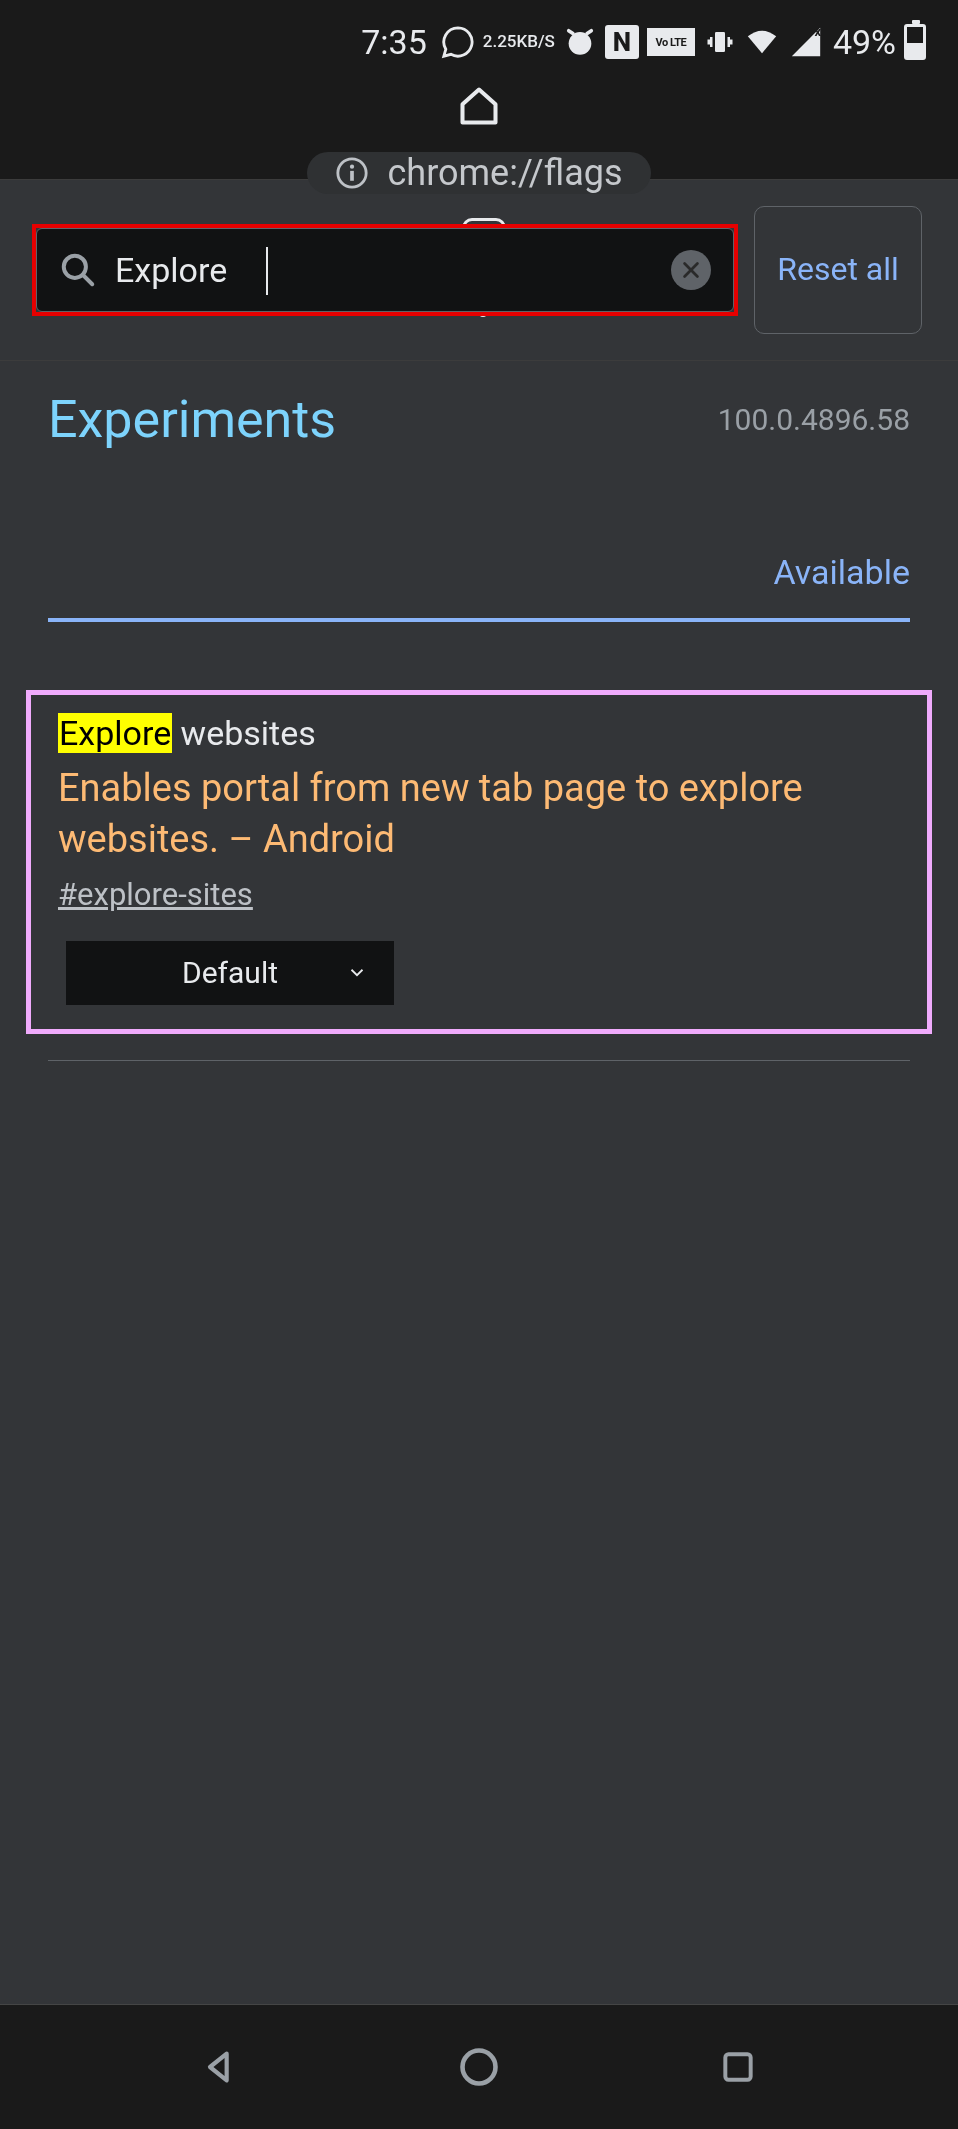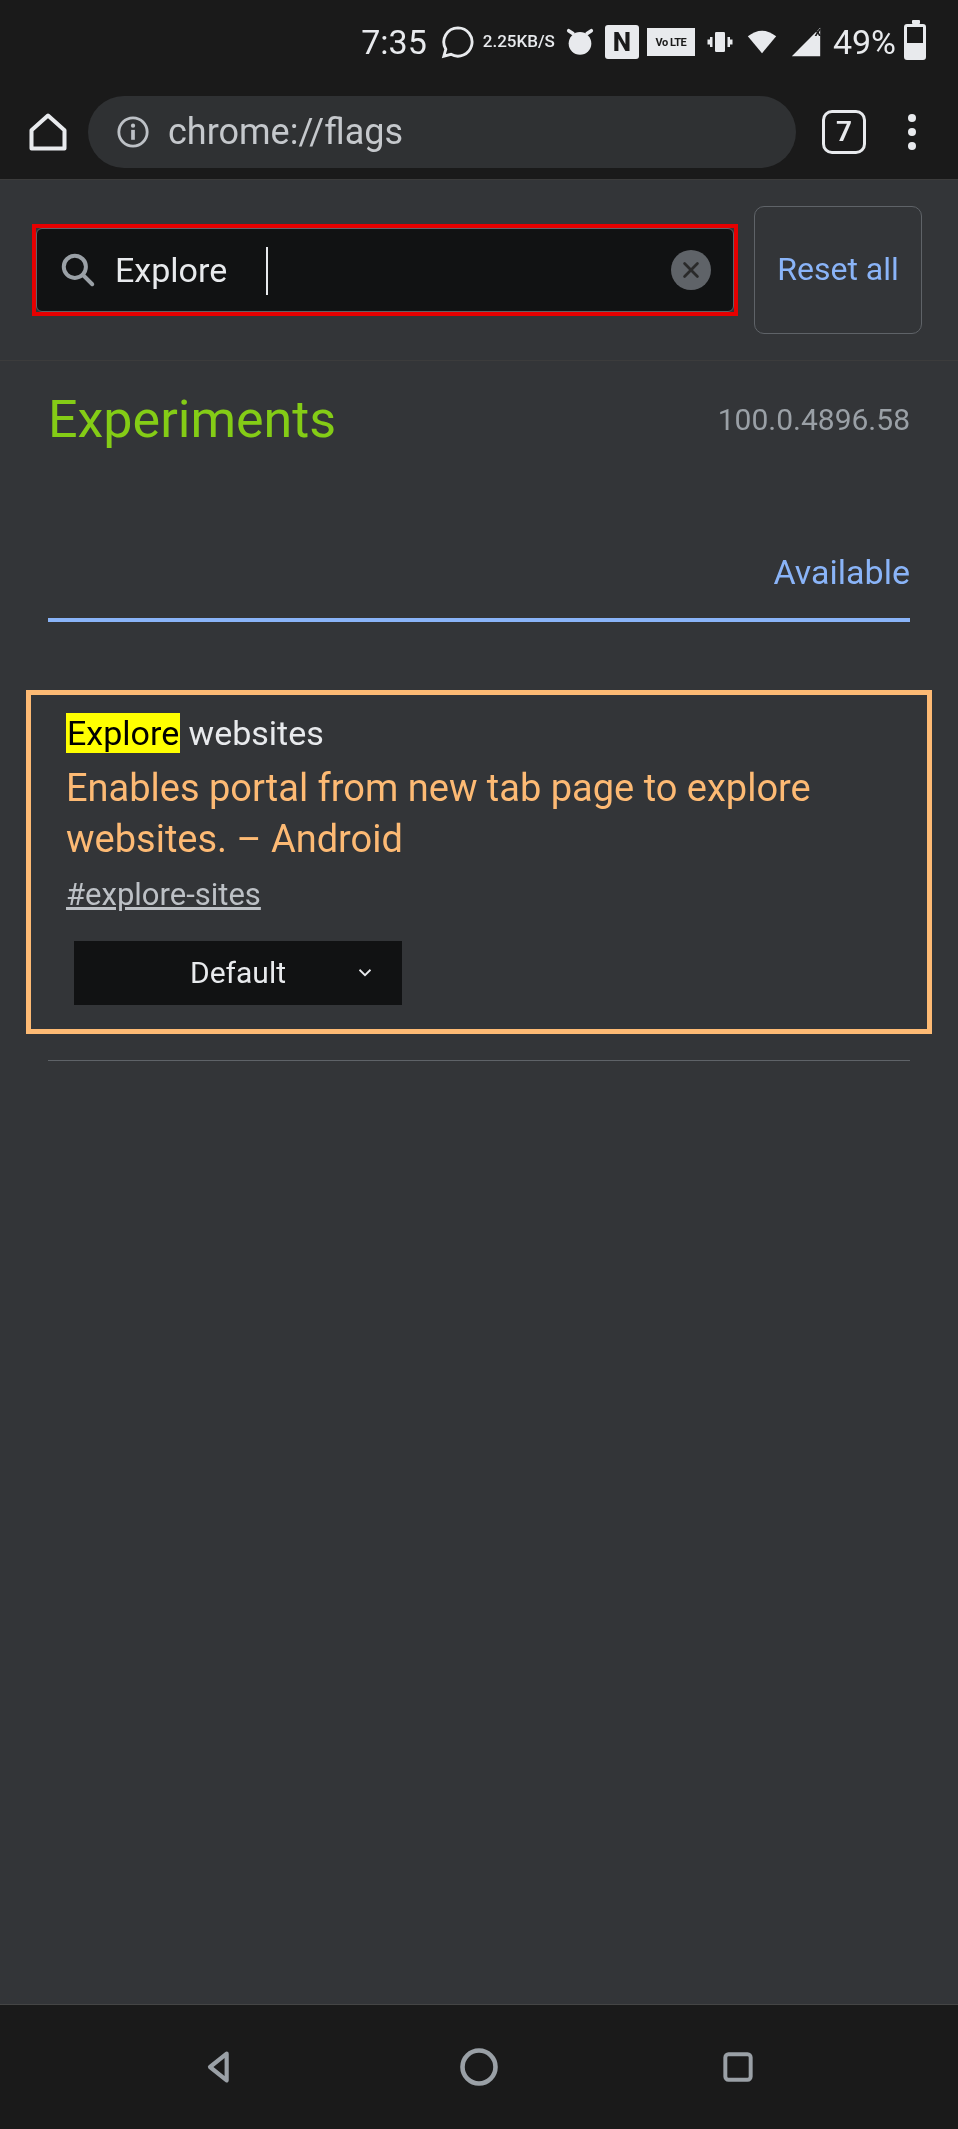--- a/index.html
+++ b/index.html
@@ -67,22 +67,23 @@
     .battery-icon::before { content:''; position:absolute; top:-7px; left:5px; width:8px; height:4px; background:#e8eaed; border-radius:1px; }
     .battery-fill { position:absolute; bottom:0; left:0; right:0; height:48%; background:#e8eaed; }
 
     
     .browser-bar {
       height: 96px;
       background: #1a1a1a;
       display:flex;
       align-items:center;
       padding:0 24px;
-      gap:16px;
+      gap:24px;
       border-bottom:1px solid #3c3c3c;
+      flex-direction:column;
     }
     .home-btn { width:48px; height:48px; display:flex; align-items:center; justify-content:center; }
     .omnibox {
       flex:1;
       height:72px;
       background:#2f3133;
       border-radius:36px;
       display:flex;
       align-items:center;
       padding:0 28px;
@@ -175,21 +176,21 @@
       justify-content:center;
     }
 
     
     .title-row {
       padding:28px 48px 0 48px;
       display:flex;
       align-items:center;
       justify-content:space-between;
     }
-    .title-row h1 { font-size:52px; font-weight:400; color:#84cc16; }
+    .title-row h1 { font-size:52px; font-weight:400; color:#7dd3fc; }
     .version { color:#9aa0a6; font-size:30px; }
 
     
     .tabs {
       margin:76px 48px 0 48px;
       display:flex;
       border-bottom:1px solid #5f6368;
     }
     .tab {
       flex:1;
@@ -200,21 +201,21 @@
       cursor:pointer;
     }
     .tab.active {
       color:#8ab4f8;
       border-bottom:4px solid #8ab4f8;
       margin-bottom:-1px;
     }
 
     
     .results { padding:68px 26px 0 26px; }
-    .card-highlight { border:5px solid #fdba74; padding:18px 18px 24px 35px; }
+    .card-highlight { border:5px solid #f0abfc; padding:18px 18px 24px 27px; }
     .flag-title { font-size:34px; color:#e8eaed; margin-bottom:10px; }
     .hl { background:#ffff00; color:#000; padding:0 1px; }
     .flag-desc { color:#fdba74; font-size:38px; line-height:1.35; margin-bottom:10px; }
     .flag-anchor { color:#bdc1c6; font-size:31px; text-decoration:underline; display:inline-block; margin-bottom:28px; }
     .dropdown {
       width:328px;
       height:64px;
       background:#111213;
       display:flex;
       align-items:center;

